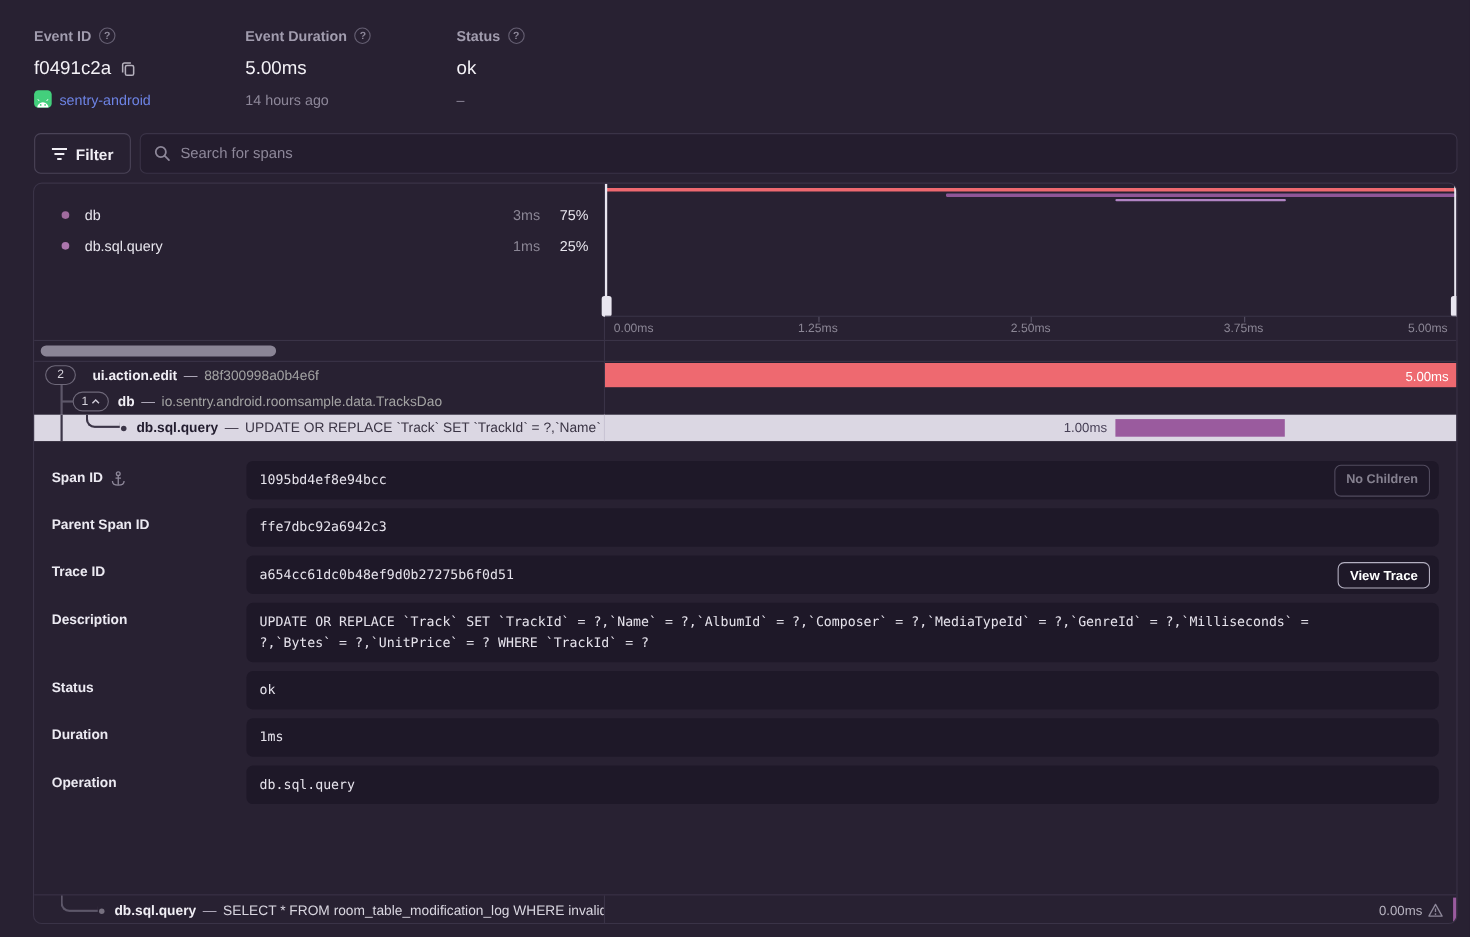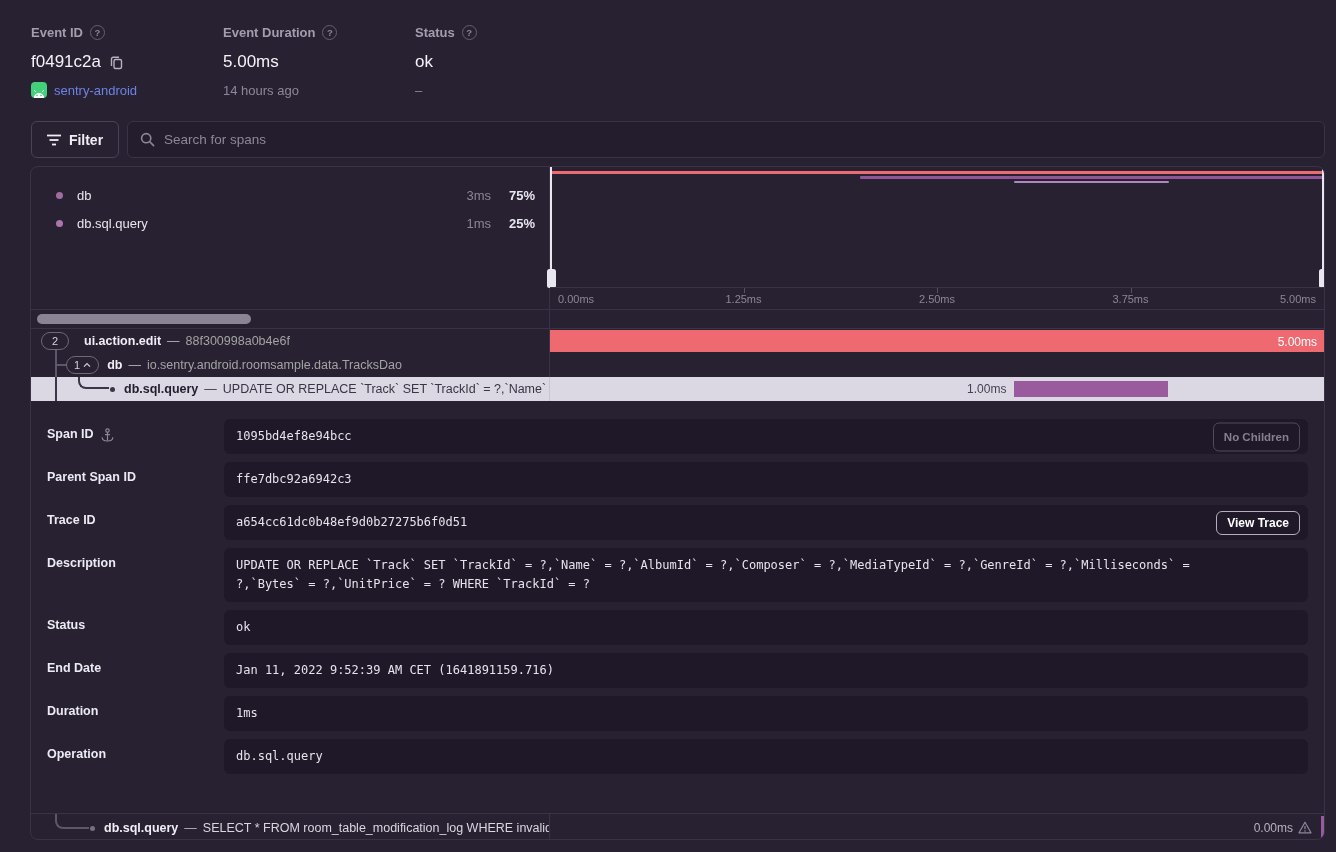--- a/index.html
+++ b/index.html
@@ -30,21 +30,21 @@
   
   .container { position:absolute; left:30px; top:166px; width:1295px; height:674px;
     border:1px solid #3a3347; border-radius:8px; background:#282132; overflow:hidden; }
 
   .top-section { height:142px; display:flex; }
   .legend-pane { width:519px; border-right:1px solid #3a3347; padding:14px 14px 0 14px; }
   .legend-row { height:28px; display:flex; align-items:center; cursor:pointer; }
   .legend-dot { width:7px; height:7px; border-radius:50%; margin:0 14px 0 11px; }
   .legend-op { font-size:13px; color:#e8e6ee; }
   .legend-dur { margin-left:auto; font-size:13px; color:#8b8695; }
-  .legend-pct { width:34px; text-align:right; font-size:13px; font-weight:bold; color:#e8e6ee; margin-left:10px; }
+  .legend-pct { width:34px; text-align:right; font-size:13px; font-weight:normal; color:#e8e6ee; margin-left:10px; }
 
   .minimap-pane { flex:1; position:relative; }
   .mm-plot { position:absolute; left:0; right:0; top:0; bottom:22px; }
   .mm-line { position:absolute; border-radius:1px; }
   .mm-handle { position:absolute; top:0; bottom:0; width:2px; background:#e9e6f0; cursor:ew-resize; }
   .mm-grip { position:absolute; bottom:-1px; width:9px; height:19px; border-radius:2.5px; background:#e9e6f0; left:-3.5px; }
   .mm-axis { position:absolute; left:0; right:0; bottom:0; height:22px; border-top:1px solid #3a3347;
     font-size:11px; color:#8b8695; }
   .mm-axis .tick { position:absolute; top:0; width:1px; height:5px; background:#565064; }
   .ax-lab { position:absolute; top:5px; }
@@ -321,26 +321,20 @@
       <div class="dvalue" style="padding-right:60px;"><span>UPDATE OR REPLACE `Track` SET `TrackId` = ?,`Name` = ?,`AlbumId` = ?,`Composer` = ?,`MediaTypeId` = ?,`GenreId` = ?,`Milliseconds` = ?,`Bytes` = ?,`UnitPrice` = ? WHERE `TrackId` = ?</span></div>
     </div>
     <div class="drow">
       <div class="dlabel">
           <span>Status</span>
         </div>
       <div class="dvalue"><span>ok</span></div>
     </div>
     <div class="drow">
       <div class="dlabel">
-          <span>End Date</span>
-        </div>
-      <div class="dvalue"><span>Jan 11, 2022 9:52:39 AM CET (1641891159.716)</span></div>
-    </div>
-    <div class="drow">
-      <div class="dlabel">
           <span>Duration</span>
         </div>
       <div class="dvalue"><span>1ms</span></div>
     </div>
     <div class="drow">
       <div class="dlabel">
           <span>Operation</span>
         </div>
       <div class="dvalue"><span>db.sql.query</span></div>
     </div>

